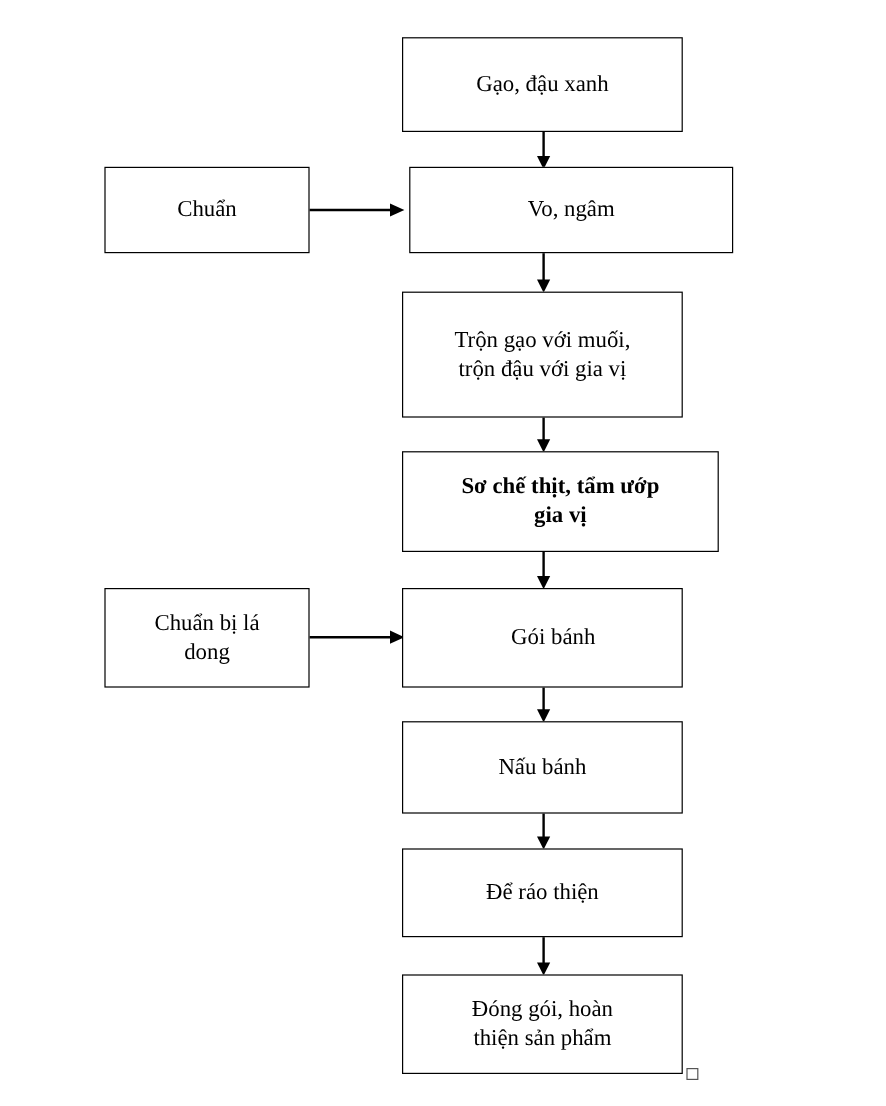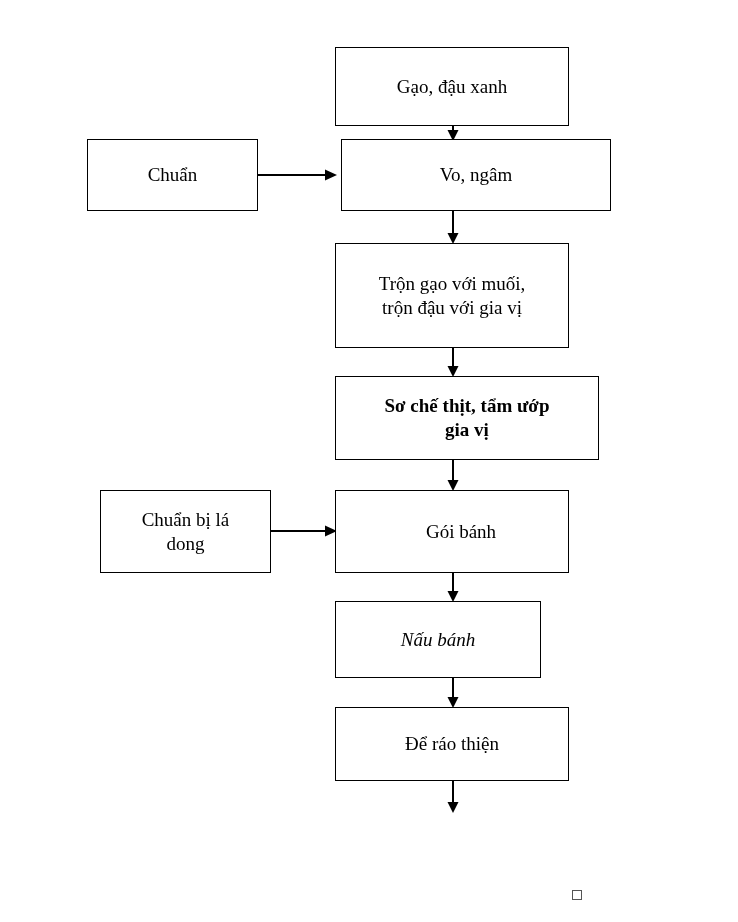--- a/index.html
+++ b/index.html
@@ -116,21 +116,21 @@
     </svg>
   </div>
 
   <div class="connector" style="left:444px; top:779px; width:18px; height:35px;">
     <svg width="18" height="35" viewBox="0 0 18 35">
       <line x1="9" y1="0" x2="9" y2="25" stroke="#000" stroke-width="2"></line>
       <polygon points="9,34 3.5,23 14.5,23" fill="#000"></polygon>
     </svg>
   </div>
 
-  <div class="node" style="left:335px; top:31px; width:234px; height:79px;margin-top:16px;">
+  <div class="node" style="left:335px; top:31px; width:234px; height:79px;">
     <span class="label">Gạo, đậu xanh</span>
   </div>
 
   <div class="node" style="left:87px; top:139px; width:171px; height:72px;">
     <span class="label">Chuẩn</span>
   </div>
 
   <div class="node" style="left:341px; top:139px; width:270px; height:72px;">
     <span class="label">Vo, ngâm</span>
   </div>
@@ -138,33 +138,37 @@
   <div class="node" style="left:335px; top:243px; width:234px; height:105px;">
     <span class="label">Trộn gạo với muối,
 trộn đậu với gia vị</span>
   </div>
 
   <div class="node" style="left:335px; top:376px; width:264px; height:84px;font-weight:bold;">
     <span class="label">Sơ chế thịt, tẩm ướp
 gia vị</span>
   </div>
 
-  <div class="node" style="left:100px; top:490px; width:171px; height:83px;align-items:center;">
+  <div class="node" style="left:87px; top:490px; width:171px; height:83px;align-items:center;">
     <span class="label">Chuẩn bị lá
 dong</span>
   </div>
 
   <div class="node" style="left:335px; top:490px; width:234px; height:83px;padding-left:24px;">
     <span class="label">Gói bánh</span>
   </div>
 
-  <div class="node" style="left:335px; top:601px; width:206px; height:77px;font-style:italic;">
+  <div class="node" style="left:335px; top:601px; width:234px; height:77px;">
     <span class="label">Nấu bánh</span>
   </div>
 
   <div class="node" style="left:335px; top:707px; width:234px; height:74px;">
     <span class="label">Để ráo thiện</span>
   </div>
 
+  <div class="node" style="left:335px; top:812px; width:234px; height:83px;">
+    <span class="label">Đóng gói, hoàn
+thiện sản phẩm</span>
+  </div>
 
   <div class="corner-mark" style="left:572px; top:890px;"></div>
 
 </div>
 
 </body></html>

